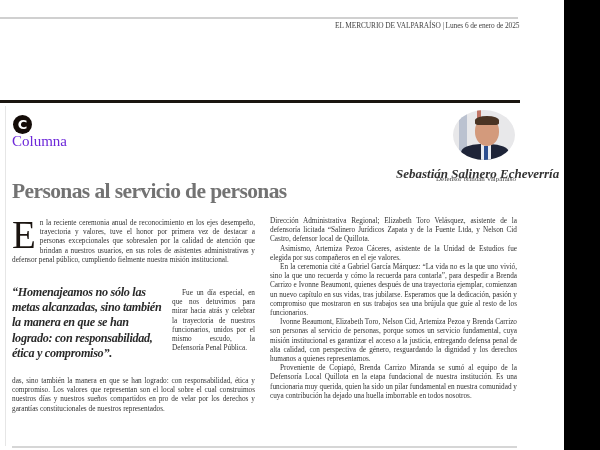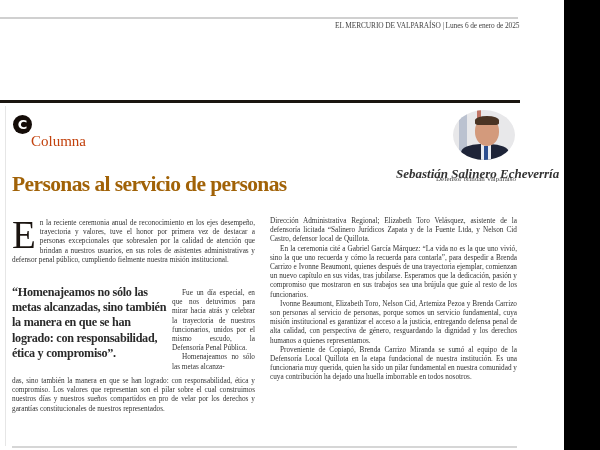--- a/index.html
+++ b/index.html
@@ -9,43 +9,43 @@
     .black-band { position: absolute; left: 564px; top: 0; width: 36px; height: 450px; background: #000000; }
 
     .top-rule { position: absolute; left: 0; top: 17px; width: 300px; height: 2px; background: #d0d0d0; }
     .top-rule.r { left: 300px; width: 218px; }
     .masthead { position: absolute; left: 300px; top: 21px; width: 220px; font-family: "Liberation Serif", serif; font-size: 7.4px; color: #444; letter-spacing: -0.1px; white-space: nowrap; margin-left: 35px; }
 
     .section-rule { position: absolute; left: 0; top: 100px; width: 520px; height: 3px; background: #1a1510; }
     .left-margin-line { position: absolute; left: 5px; top: 106px; width: 1px; height: 340px; background: #e6e6e6; }
 
     .section-logo { position: absolute; left: 13px; top: 115px; width: 19px; height: 19px; border-radius: 50%; background: #140c08; color: #fff; font-family: "DejaVu Sans", sans-serif; font-weight: bold; font-size: 13px; line-height: 19px; text-align: center; }
-    .section-name { position: absolute; left: 12px; top: 133px; font-family: "Liberation Serif", serif; font-size: 15px; color: #c2410c; margin-left: 19px; }
+    .section-name { position: absolute; left: 12px; top: 133px; font-family: "Liberation Serif", serif; font-size: 15px; color: #6d28d9; }
 
     .author-photo { position: absolute; left: 453px; top: 110px; width: 62px; height: 50px; border-radius: 50%; overflow: hidden; background: #e8e8ea; }
     .author-photo .bg1 { position: absolute; left: 6px; top: 4px; width: 8px; height: 40px; background: #8d9bb5; opacity: 0.5; }
     .author-photo .bg2 { position: absolute; left: 24px; top: 0; width: 4px; height: 30px; background: #b0442c; opacity: 0.7; }
     .author-photo .head { position: absolute; left: 22px; top: 8px; width: 24px; height: 28px; border-radius: 45% 45% 50% 50%; background: #d39a7c; }
     .author-photo .hair { position: absolute; left: 22px; top: 6px; width: 24px; height: 9px; border-radius: 50% 50% 20% 20%; background: #4a3424; }
     .author-photo .suit { position: absolute; left: 8px; top: 34px; width: 48px; height: 22px; border-radius: 40% 40% 0 0; background: #1e2438; }
     .author-photo .shirt { position: absolute; left: 28px; top: 34px; width: 10px; height: 16px; background: #e9ecf2; }
     .author-photo .tie { position: absolute; left: 31px; top: 36px; width: 4px; height: 14px; background: #2b4d8f; }
 
     .author-name { position: absolute; left: 396px; top: 166px; width: 120px; text-align: center; font-family: "Liberation Serif", serif; font-style: italic; font-weight: bold; font-size: 13px; color: #333; white-space: nowrap; }
     .author-role { position: absolute; left: 396px; top: 175px; width: 120px; text-align: right; font-family: "Liberation Serif", serif; font-size: 7px; color: #444; white-space: nowrap; }
 
-    .headline { position: absolute; left: 12px; top: 172px; font-family: "Liberation Serif", serif; font-size: 21.5px; color: #a16207; letter-spacing: -0.6px; white-space: nowrap; }
+    .headline { position: absolute; left: 12px; top: 179px; font-family: "Liberation Serif", serif; font-size: 21.5px; color: #737373; letter-spacing: -0.6px; white-space: nowrap; }
 
     .col { position: absolute; font-family: "Liberation Serif", serif; font-size: 7.25px; line-height: 9.2px; color: #333; text-align: justify; }
     .col p { text-indent: 10px; }
     .col p.noindent { text-indent: 0; }
     .col-left-top { left: 12px; top: 219px; width: 243px; }
     .drop-cap { float: left; font-family: "Liberation Serif", serif; font-size: 39px; line-height: 30px; height: 29px; margin: 1px 4px 0 0; color: #1a1410; }
 
-    .pullquote { position: absolute; left: 12px; top: 285px; width: 158px; font-family: "Liberation Serif", serif; font-weight: bold; font-size: 12.2px; line-height: 15.2px; color: #2a2a2a; letter-spacing: -0.3px; }
+    .pullquote { position: absolute; left: 12px; top: 285px; width: 158px; font-family: "Liberation Serif", serif; font-weight: bold; font-size: 12.2px; line-height: 15.2px; color: #2a2a2a; letter-spacing: -0.3px; font-style: italic; }
 
     .col-narrow { left: 172px; top: 289px; width: 83px; }
     .col-left-bottom { left: 12px; top: 377px; width: 243px; }
     .col-right { left: 270px; top: 217px; width: 247px; }
 
     .bottom-rule { position: absolute; left: 12px; top: 446px; width: 505px; height: 2px; background: #d6d6d6; }
   </style>
 </head>
 <body>
 
@@ -77,27 +77,27 @@
 
 <div class="col col-left-top">
   <span class="drop-cap">E</span>
   <span>n la reciente ceremonia anual de reconocimiento en los ejes desempeño, trayectoria y valores, tuve el honor por primera vez de destacar a personas excepcionales que sobresalen por la calidad de atención que brindan a nuestros usuarios, en sus roles de asistentes administrativas y defensor penal público, cumpliendo fielmente nuestra misión institucional.</span>
 </div>
 
 <div class="pullquote">“Homenajeamos no sólo las metas alcanzadas, sino también la manera en que se han logrado: con responsabilidad, ética y compromiso”.</div>
 
 <div class="col col-narrow">
   <p>Fue un día especial, en que nos detuvimos para mirar hacia atrás y celebrar la trayectoria de nuestros funcionarios, unidos por el mismo escudo, la Defensoría Penal Pública.</p>
-  <p>Homenajeamos no sólo las metas alcanza-</p>
 </div>
 
 <div class="col col-left-bottom">
-  <p class="noindent">das, sino también la manera en que se han logrado: con responsabilidad, ética y compromiso. Los valores que representan son el pilar sobre el cual construimos nuestros días y nuestros sueños compartidos en pro de velar por los derechos y garantías constitucionales de nuestros representados.</p>
+  <p class="noindent">das, sino también la manera en que se han logrado: con responsabilidad, ética y compromiso. Los valores que representan son el local sobre el cual construimos nuestros días y nuestros sueños compartidos en pro de velar por los derechos y garantías constitucionales de nuestros representados.</p>
 </div>
 
 <div class="col col-right">
   <p class="noindent">Dirección Administrativa Regional; Elizabeth Toro Velásquez, asistente de la defensoría licitada “Salinero Jurídicos Zapata y de la Fuente Ltda, y Nelson Cid Castro, defensor local de Quillota.</p>
+  <p>Asimismo, Artemiza Pezoa Cáceres, asistente de la Unidad de Estudios fue elegida por sus compañeros en el eje valores.</p>
   <p>En la ceremonia cité a Gabriel García Márquez: “La vida no es la que uno vivió, sino la que uno recuerda y cómo la recuerda para contarla”, para despedir a Brenda Carrizo e Ivonne Beaumont, quienes después de una trayectoria ejemplar, comienzan un nuevo capítulo en sus vidas, tras jubilarse. Esperamos que la dedicación, pasión y compromiso que mostraron en sus trabajos sea una brújula que guíe al resto de los funcionarios.</p>
   <p>Ivonne Beaumont, Elizabeth Toro, Nelson Cid, Artemiza Pezoa y Brenda Carrizo son personas al servicio de personas, porque somos un servicio fundamental, cuya misión institucional es garantizar el acceso a la justicia, entregando defensa penal de alta calidad, con perspectiva de género, resguardando la dignidad y los derechos humanos a quienes representamos.</p>
   <p>Proveniente de Copiapó, Brenda Carrizo Miranda se sumó al equipo de la Defensoría Local Quillota en la etapa fundacional de nuestra institución. Es una funcionaria muy querida, quien ha sido un pilar fundamental en nuestra comunidad y cuya contribución ha dejado una huella imborrable en todos nosotros.</p>
 </div>
 
 <div class="bottom-rule"></div>
 
 </body></html>

